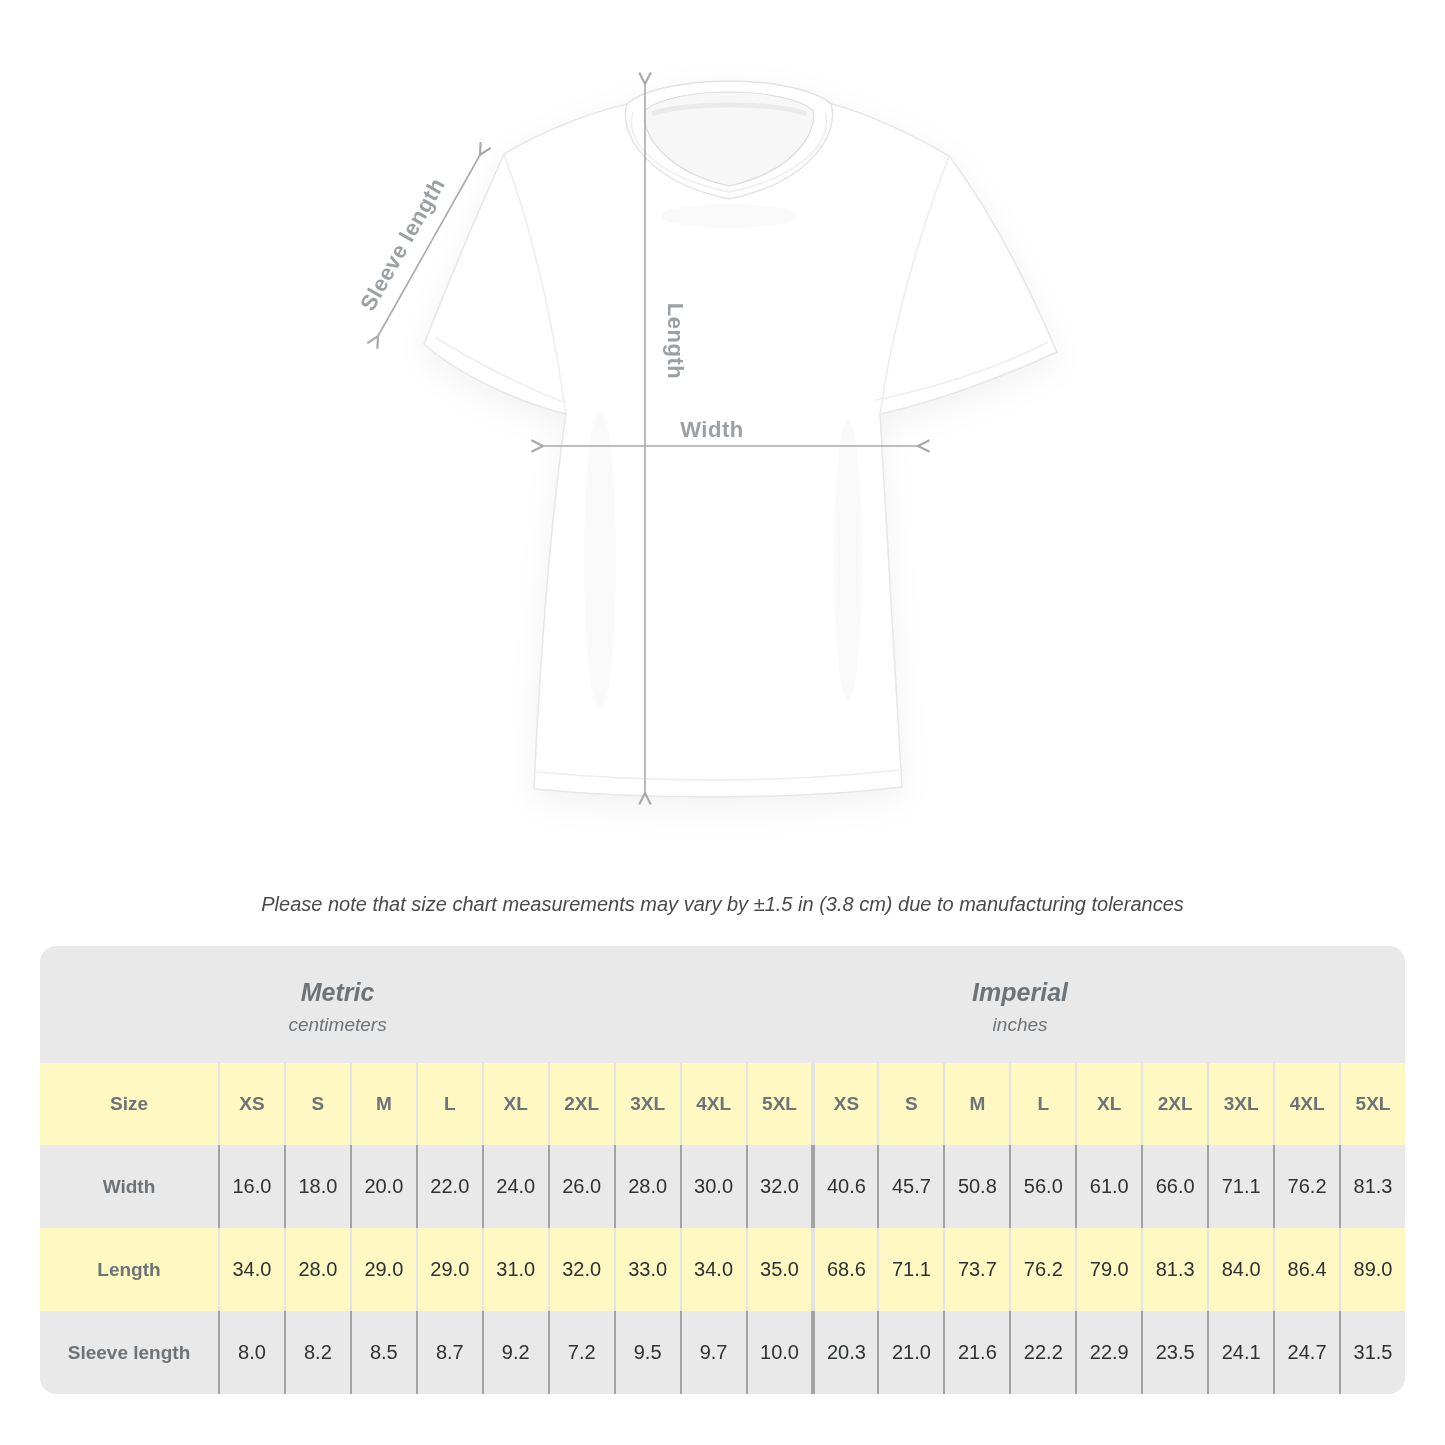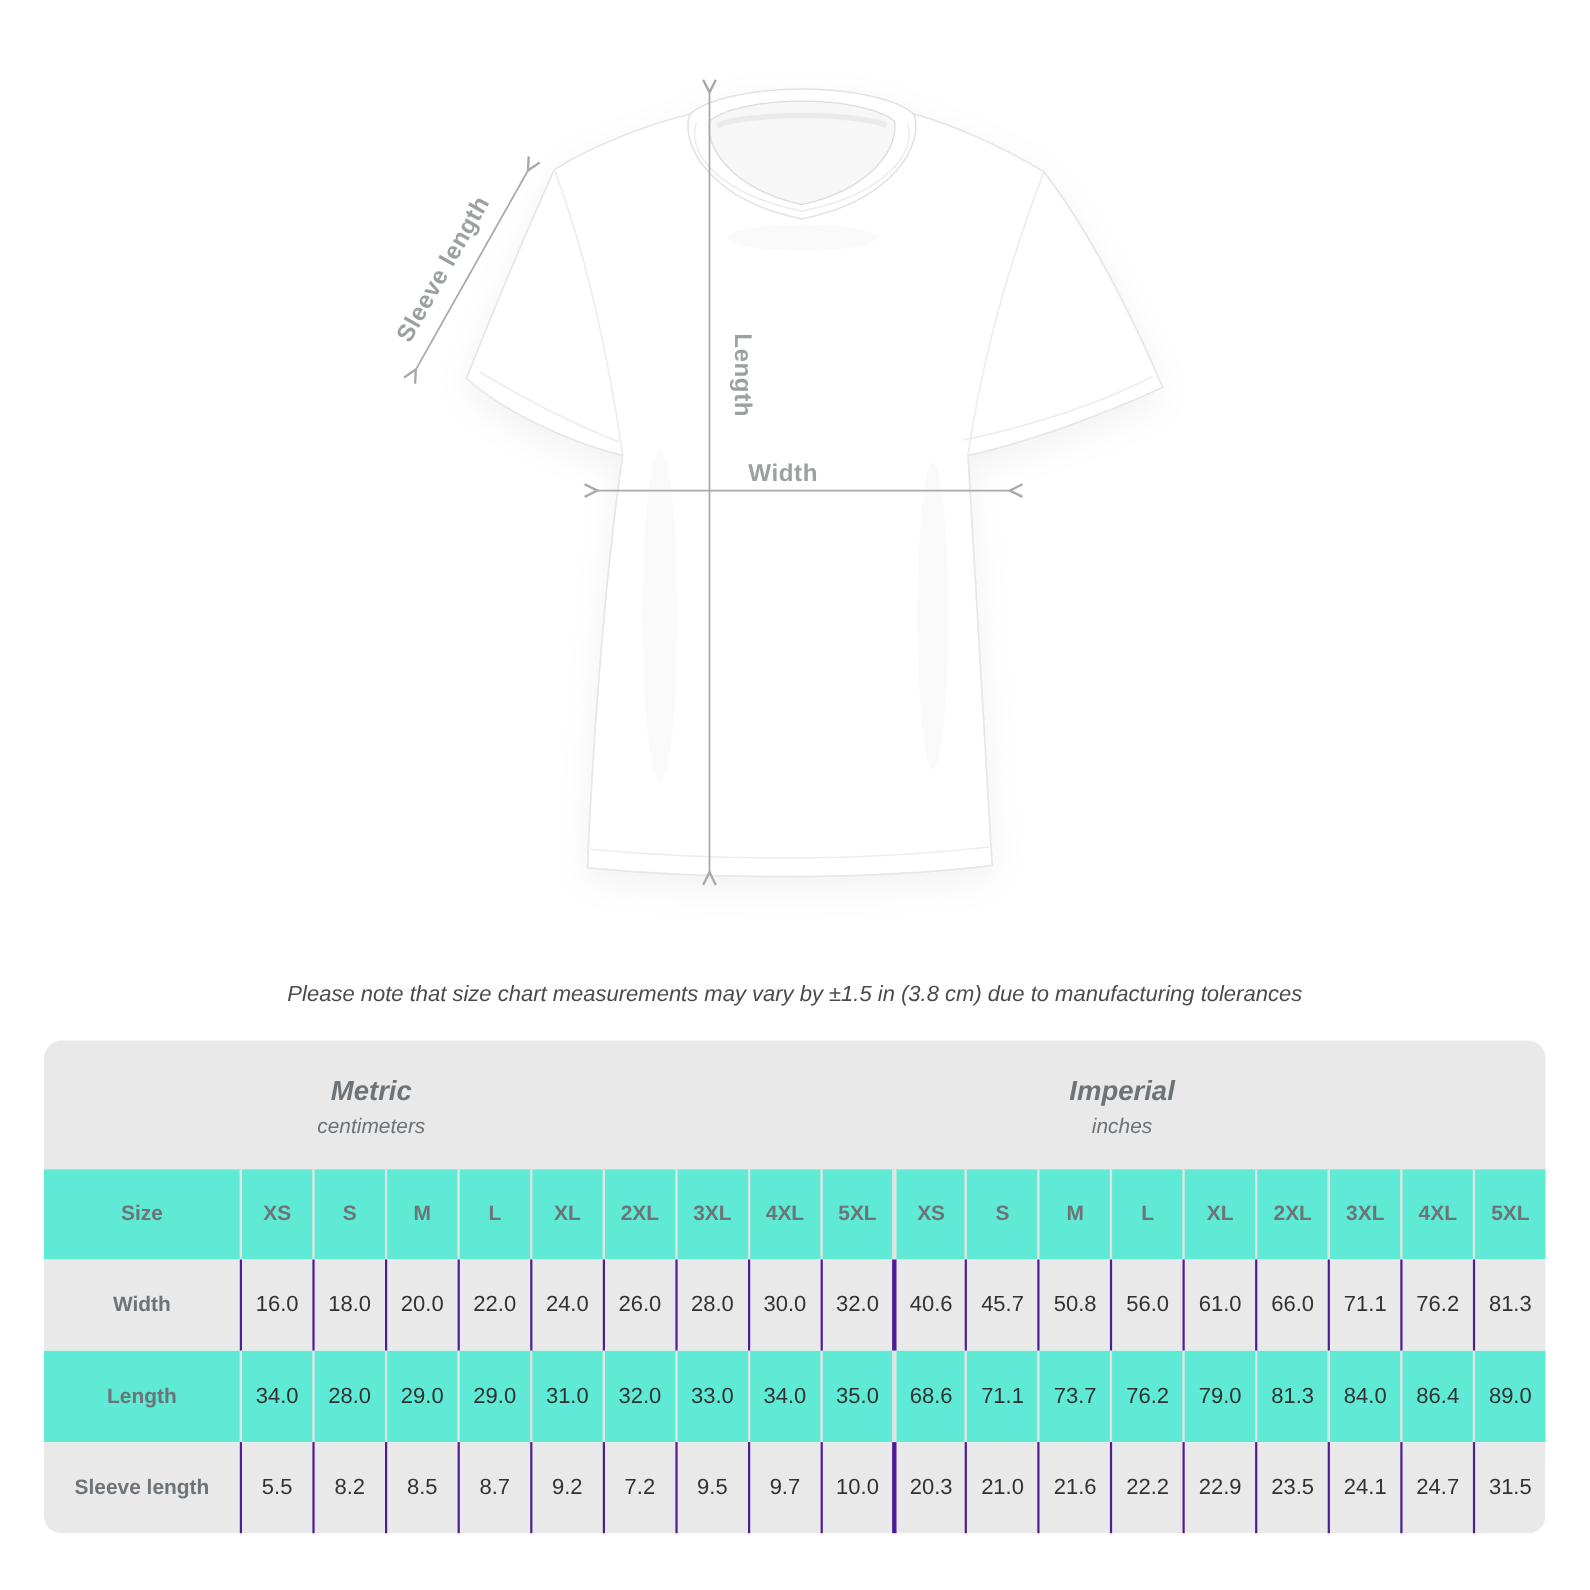--- a/index.html
+++ b/index.html
@@ -45,25 +45,25 @@
     gap:7px; padding-top:4px;
   }
   .band-group.imperial { width:56.4%; }
   .band-group.metric { width:43.6%; }
   .g-name { font-size:25px; font-weight:bold; font-style:italic; color:var(--header-text,#6e7377); }
   .g-unit { font-size:19px; font-style:italic; color:var(--header-text,#6e7377); }
 
   .trow { display:grid; grid-template-columns:178px repeat(18,1fr); height:83px; }
   .trow.header { height:82px; }
   .cell { display:flex; align-items:center; justify-content:center; }
-  .trow.header .cell, .trow.white .cell { background:#5eead4; }
+  .trow.header .cell, .trow.white .cell { background:#fef9c3; }
   .trow.stripe .cell { background:var(--stripe,#e9e9e9); }
   .trow.header .cell + .cell,
   .trow.white  .cell + .cell { border-left:2px solid var(--separator,#e3e3e3); }
-  .trow.stripe .cell + .cell { border-left:2px solid #4c1d95; }
+  .trow.stripe .cell + .cell { border-left:2px solid #a3a3a3; }
   .cell.metric-start { border-left-width:4px !important; }
   .trow.last { border-radius:0 0 16px 16px; overflow:hidden; }
 
   .size-head, .row-label { font-size:19px; font-weight:bold; color:var(--header-text,#6e7377); }
   .value-cell-text { font-size:20px; color:var(--value-text,#2f3133); }
 </style>
 </head>
 <body>
 
 <div class="page">
@@ -308,21 +308,21 @@
           </div>
           <div class="cell">
             <span class="value-cell-text">89.0</span>
           </div>
         </div>
         <div class="trow stripe last">
           <div class="cell">
             <span class="row-label">Sleeve length</span>
           </div>
           <div class="cell">
-            <span class="value-cell-text">5.5</span>
+            <span class="value-cell-text">8.0</span>
           </div>
           <div class="cell">
             <span class="value-cell-text">8.2</span>
           </div>
           <div class="cell">
             <span class="value-cell-text">8.5</span>
           </div>
           <div class="cell">
             <span class="value-cell-text">8.7</span>
           </div>

